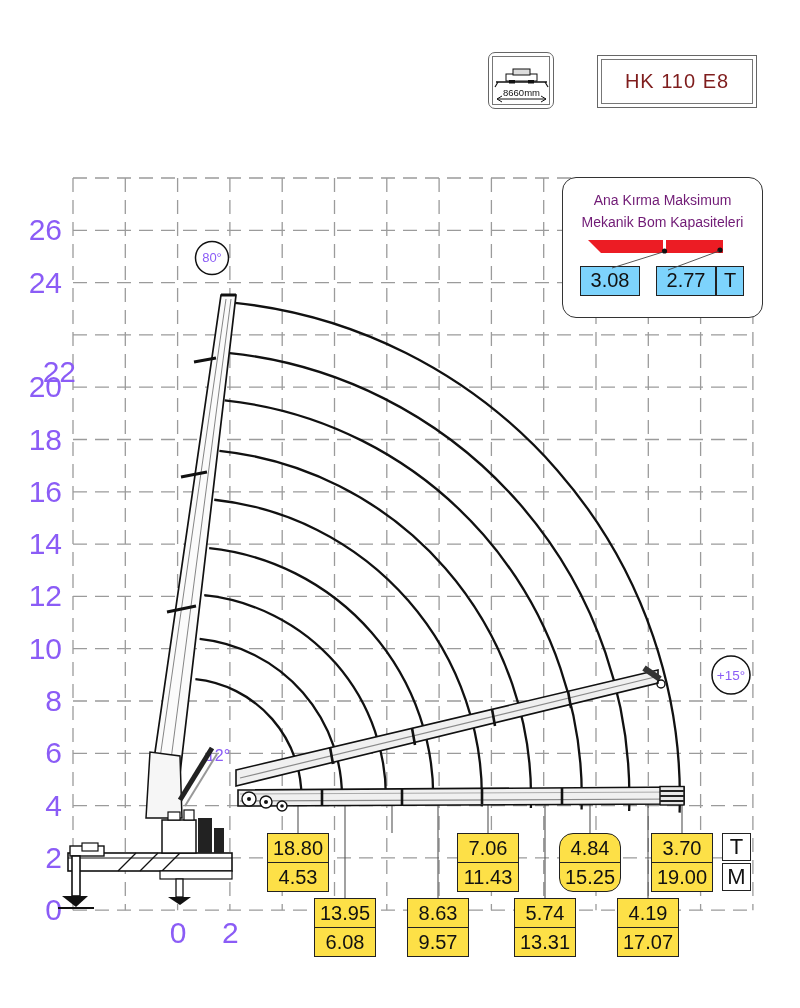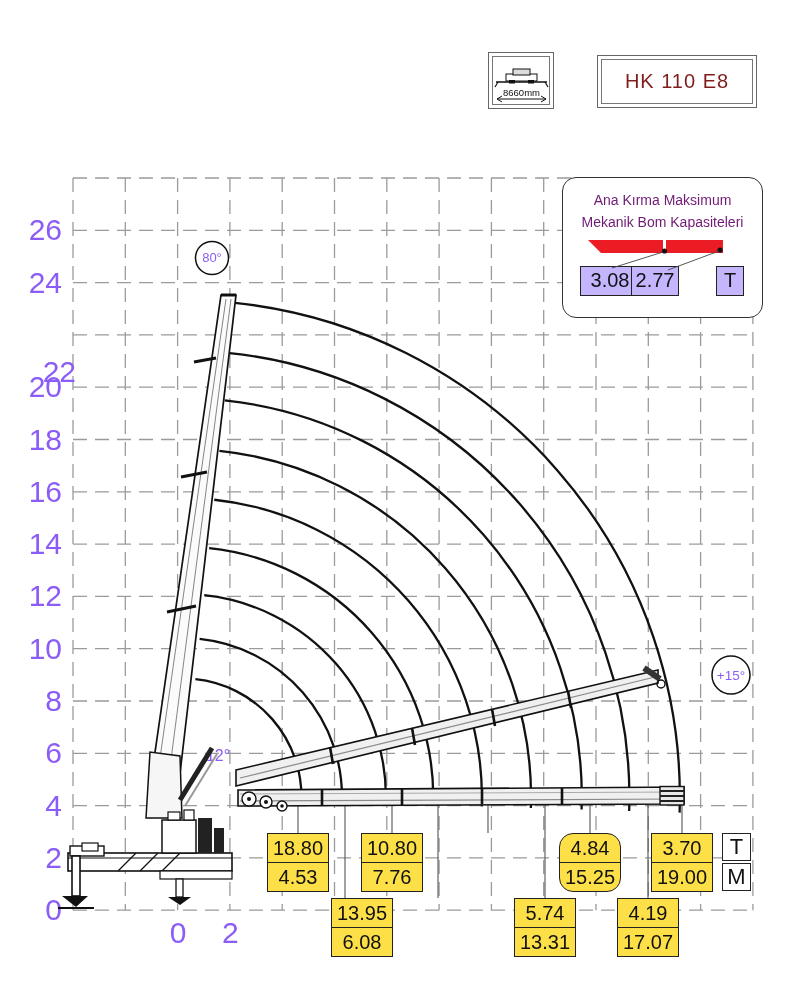--- a/index.html
+++ b/index.html
@@ -19,21 +19,21 @@
             box-sizing:border-box;text-align:center;font-size:22px;line-height:25px;z-index:4;}
   
   .dblbox{position:absolute;background:#fff;border:1.6px solid #666;box-sizing:border-box;z-index:4;}
   .dblbox .inner{position:absolute;left:3px;top:3px;right:3px;bottom:3px;border:1.2px solid #777;
                  display:flex;align-items:center;justify-content:center;}
   #model-box .inner{font-size:20px;letter-spacing:1px;color:#7f1d1d;}
   
   #legend{position:absolute;left:562px;top:177px;width:201px;height:141px;background:#fff;
           border:1.6px solid #333;border-radius:14px;box-sizing:border-box;z-index:3;}
   #legend .t{position:absolute;left:0;width:100%;text-align:center;font-size:14px;color:#701a75;}
-  .leg-val{position:absolute;height:30px;background:#c4b5fd;border:1.5px solid #222;box-sizing:border-box;
+  .leg-val{position:absolute;height:30px;background:#7dd3fc;border:1.5px solid #222;box-sizing:border-box;
            text-align:center;font-size:20px;line-height:27px;z-index:4;}
 </style>
 </head>
 <body>
 
 <div id="canvas">
 
   <svg id="base" width="800" height="1008">
       <line x1="73" y1="178" x2="73" y2="910.1999999999999" stroke="#9b9b9b" stroke-width="1.3" stroke-dasharray="14 8"></line>
       <line x1="125.3" y1="178" x2="125.3" y2="910.1999999999999" stroke="#9b9b9b" stroke-width="1.3" stroke-dasharray="14 8"></line>
@@ -59,21 +59,21 @@
       <line x1="73" y1="544.0999999999999" x2="752.9" y2="544.0999999999999" stroke="#9b9b9b" stroke-width="1.3" stroke-dasharray="14 8"></line>
       <line x1="73" y1="596.4" x2="752.9" y2="596.4" stroke="#9b9b9b" stroke-width="1.3" stroke-dasharray="14 8"></line>
       <line x1="73" y1="648.7" x2="752.9" y2="648.7" stroke="#9b9b9b" stroke-width="1.3" stroke-dasharray="14 8"></line>
       <line x1="73" y1="701" x2="752.9" y2="701" stroke="#9b9b9b" stroke-width="1.3" stroke-dasharray="14 8"></line>
       <line x1="73" y1="753.3" x2="752.9" y2="753.3" stroke="#9b9b9b" stroke-width="1.3" stroke-dasharray="14 8"></line>
       <line x1="73" y1="805.5999999999999" x2="752.9" y2="805.5999999999999" stroke="#9b9b9b" stroke-width="1.3" stroke-dasharray="14 8"></line>
       <line x1="73" y1="857.9" x2="752.9" y2="857.9" stroke="#9b9b9b" stroke-width="1.3" stroke-dasharray="14 8"></line>
       <line x1="73" y1="910.1999999999999" x2="752.9" y2="910.1999999999999" stroke="#9b9b9b" stroke-width="1.3" stroke-dasharray="14 8"></line>
     </svg>
 
-  <div class="dblbox" id="truck-box" style="left:488px;top:52px;width:66px;height:57px;">
+  <div class="dblbox" id="truck-box" style="left:488px;top:52px;width:66px;height:57px;border-radius:7px;">
     <div class="inner">
       <svg width="57" height="47" style="position:static">
         <line x1="3" y1="25" x2="54" y2="25" stroke="#111" stroke-width="1.6"></line>
         <line x1="5" y1="25" x2="2" y2="30" stroke="#111" stroke-width="1.2"></line>
         <line x1="52" y1="25" x2="55" y2="30" stroke="#111" stroke-width="1.2"></line>
         <rect x="13" y="17" width="31" height="7" fill="#fff" stroke="#111" stroke-width="1"></rect>
         <rect x="20" y="12" width="17" height="6" fill="#ddd" stroke="#111" stroke-width="1"></rect>
         <rect x="16" y="23" width="6" height="3.5" fill="#111"></rect>
         <rect x="35" y="23" width="6" height="3.5" fill="#111"></rect>
         <line x1="4" y1="42" x2="53" y2="42" stroke="#111" stroke-width="1"></line>
@@ -86,21 +86,21 @@
 
   <div class="dblbox" id="model-box" style="left:597px;top:55px;width:160px;height:53px;">
     <div class="inner">HK 110 E8</div>
   </div>
 
   <div id="legend">
     <div class="t" style="top:14px;">Ana Kırma Maksimum</div>
     <div class="t" style="top:36px;">Mekanik Bom Kapasiteleri</div>
   </div>
   <div class="leg-val" style="left:580px;top:266px;width:60px;">3.08</div>
-  <div class="leg-val" style="left:631px;top:266px;width:48px;">2.77</div>
+  <div class="leg-val" style="left:656px;top:266px;width:60px;">2.77</div>
   <div class="leg-val" style="left:716px;top:266px;width:28px;">T</div>
 
   <div class="lbl angle" style="left:192px;top:251px;width:40px;">80°</div>
   <div class="lbl angle" style="left:709px;top:668px;width:44px;font-size:13.5px;">+15°</div>
   <div class="lbl angle angle12" style="left:196px;top:749px;width:44px;">12°</div>
 
   <div class="unit-box" style="left:722px;top:833px;">T</div>
   <div class="unit-box" style="left:722px;top:863px;">M</div>
 
   <svg id="art" width="800" height="1008" style="z-index:5;">
@@ -219,27 +219,31 @@
     <div class="lbl ytick" style="left: 14px; top: 738.3px;">6</div>
     <div class="lbl ytick" style="left: 14px; top: 790.6px;">4</div>
     <div class="lbl ytick" style="left: 14px; top: 842.9px;">2</div>
     <div class="lbl ytick" style="left: 14px; top: 895.2px;">0</div>
     <div class="lbl xtick" style="left: 158px; top: 918px;">0</div>
     <div class="lbl xtick" style="left: 210.3px; top: 918px;">2</div>
     <div class="cap-box" style="left: 267px; top: 833px;">
       <div class="cap-cell top">18.80</div>
       <div class="cap-cell">4.53</div>
     </div>
-    <div class="cap-box" style="left: 331px; top: 898px;">
+    <div class="cap-box" style="left: 314px; top: 898px;">
       <div class="cap-cell top">13.95</div>
       <div class="cap-cell">6.08</div>
     </div>
-    <div class="cap-box" style="left: 361px; top: 833px;">
-      <div class="cap-cell top">10.80</div>
-      <div class="cap-cell">7.76</div>
+    <div class="cap-box" style="left: 407px; top: 898px;">
+      <div class="cap-cell top">8.63</div>
+      <div class="cap-cell">9.57</div>
+    </div>
+    <div class="cap-box" style="left: 457px; top: 833px;">
+      <div class="cap-cell top">7.06</div>
+      <div class="cap-cell">11.43</div>
     </div>
     <div class="cap-box" style="left: 514px; top: 898px;">
       <div class="cap-cell top">5.74</div>
       <div class="cap-cell">13.31</div>
     </div>
     <div class="cap-box" style="left: 559px; top: 833px; border-radius: 14px;">
       <div class="cap-cell top">4.84</div>
       <div class="cap-cell">15.25</div>
     </div>
     <div class="cap-box" style="left: 617px; top: 898px;">

